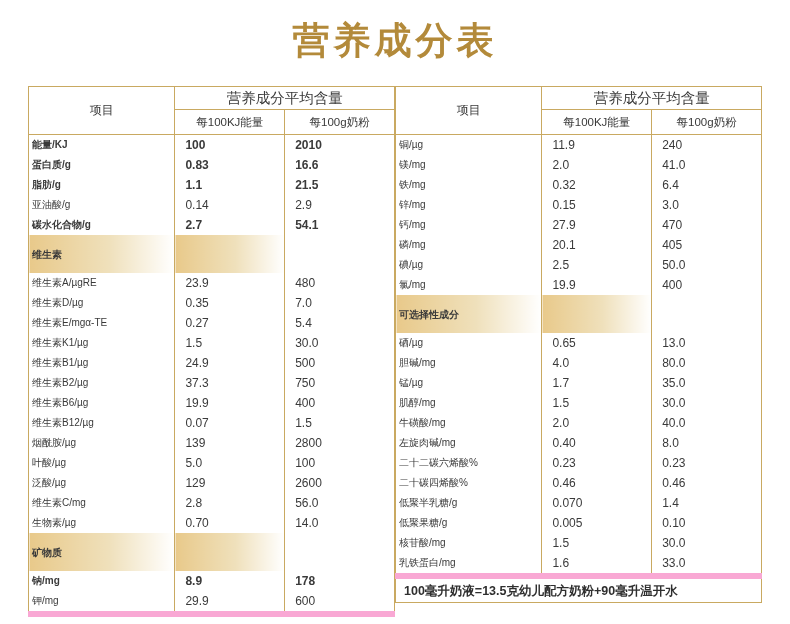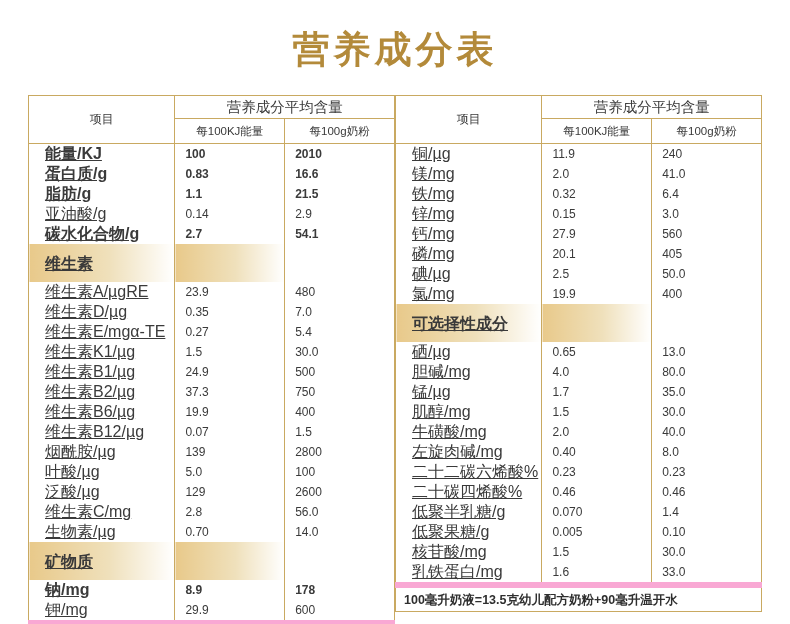--- a/index.html
+++ b/index.html
@@ -22,21 +22,20 @@
     box-sizing: border-box;
   }
   .title {
     text-align: center;
     font-size: 37px;
     font-weight: bold;
     color: #b38a3a;
     letter-spacing: 4px;
     padding-top: 16px;
     font-family: "Liberation Serif", serif;
-    margin-top: 9px;
   }
   .tables {
     display: flex;
     gap: 0px;
     padding: 20px 28px 0 28px;
     box-sizing: border-box;
   }
   .tblwrap {
     width: 50%;
     box-sizing: border-box;
@@ -67,30 +66,29 @@
     color: #3a3a3a;
   }
   .hdr-sub {
     height: 24px;
     text-align: center;
     font-size: 11.5px;
     color: #3a3a3a;
     font-weight: normal;
   }
   td.name {
-    padding-left: 16px;
+    padding-left: 3px;
     height: 20px;
     line-height: 20px;
     color: #3a3a3a;
-    font-size: 16px;
+    font-size: 10px;
     border-left: 1px solid #c9a961;
     border-right: 1px solid #c9a961;
     border-top: none;
     border-bottom: none;
-    text-decoration: underline;
   }
   td.val {
     padding-left: 10px;
     height: 20px;
     line-height: 20px;
     color: #3a3a3a;
     font-size: 12px;
     border-left: 1px solid #c9a961;
     border-right: 1px solid #c9a961;
     border-top: none;
@@ -303,21 +301,21 @@
               <td class="val">6.4</td>
             </tr>
             <tr class="">
               <td class="name">锌/mg</td>
               <td class="val">0.15</td>
               <td class="val">3.0</td>
             </tr>
             <tr class="">
               <td class="name">钙/mg</td>
               <td class="val">27.9</td>
-              <td class="val">560</td>
+              <td class="val">470</td>
             </tr>
             <tr class="">
               <td class="name">磷/mg</td>
               <td class="val">20.1</td>
               <td class="val">405</td>
             </tr>
             <tr class="">
               <td class="name">碘/µg</td>
               <td class="val">2.5</td>
               <td class="val">50.0</td>

